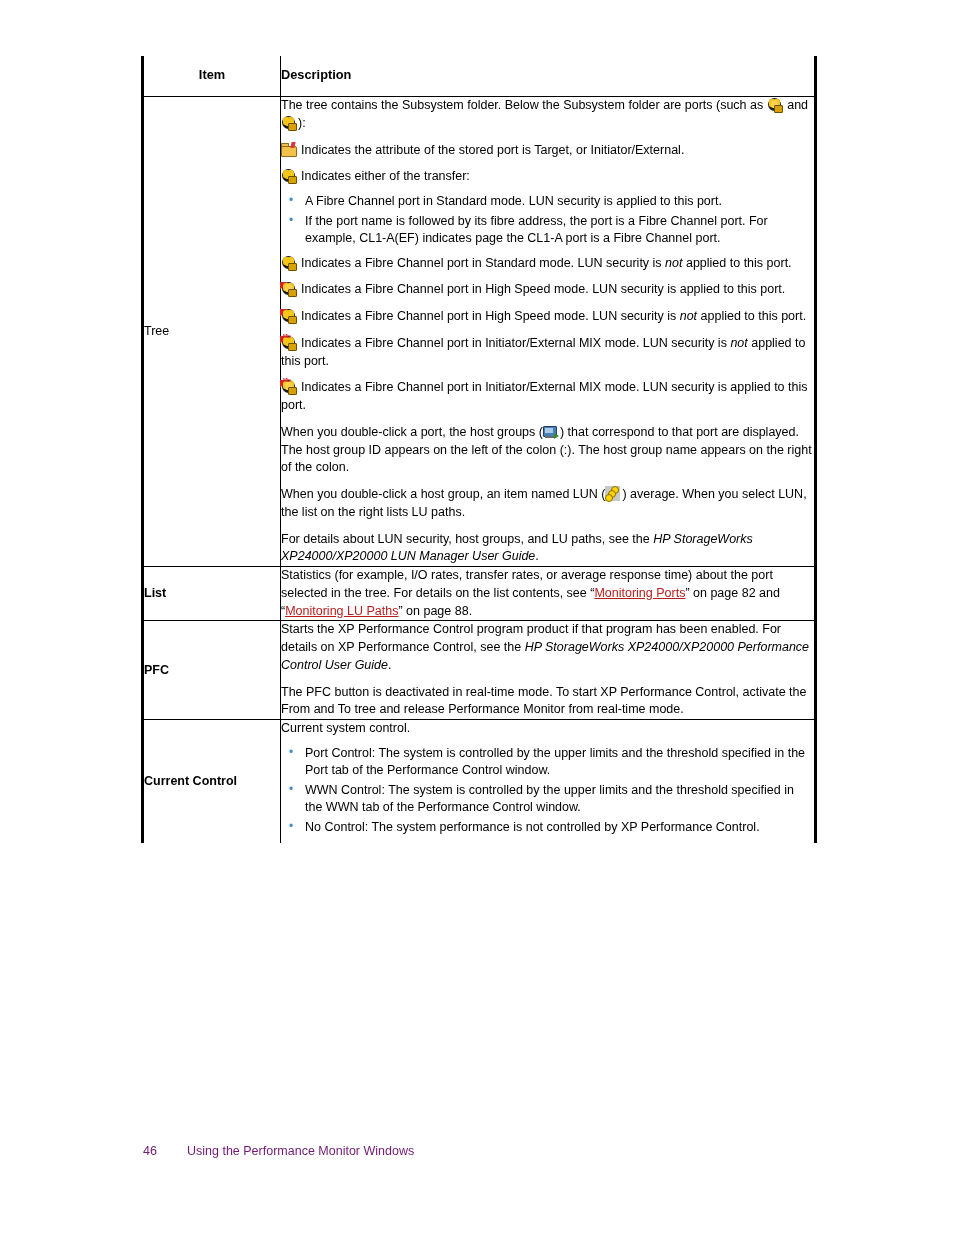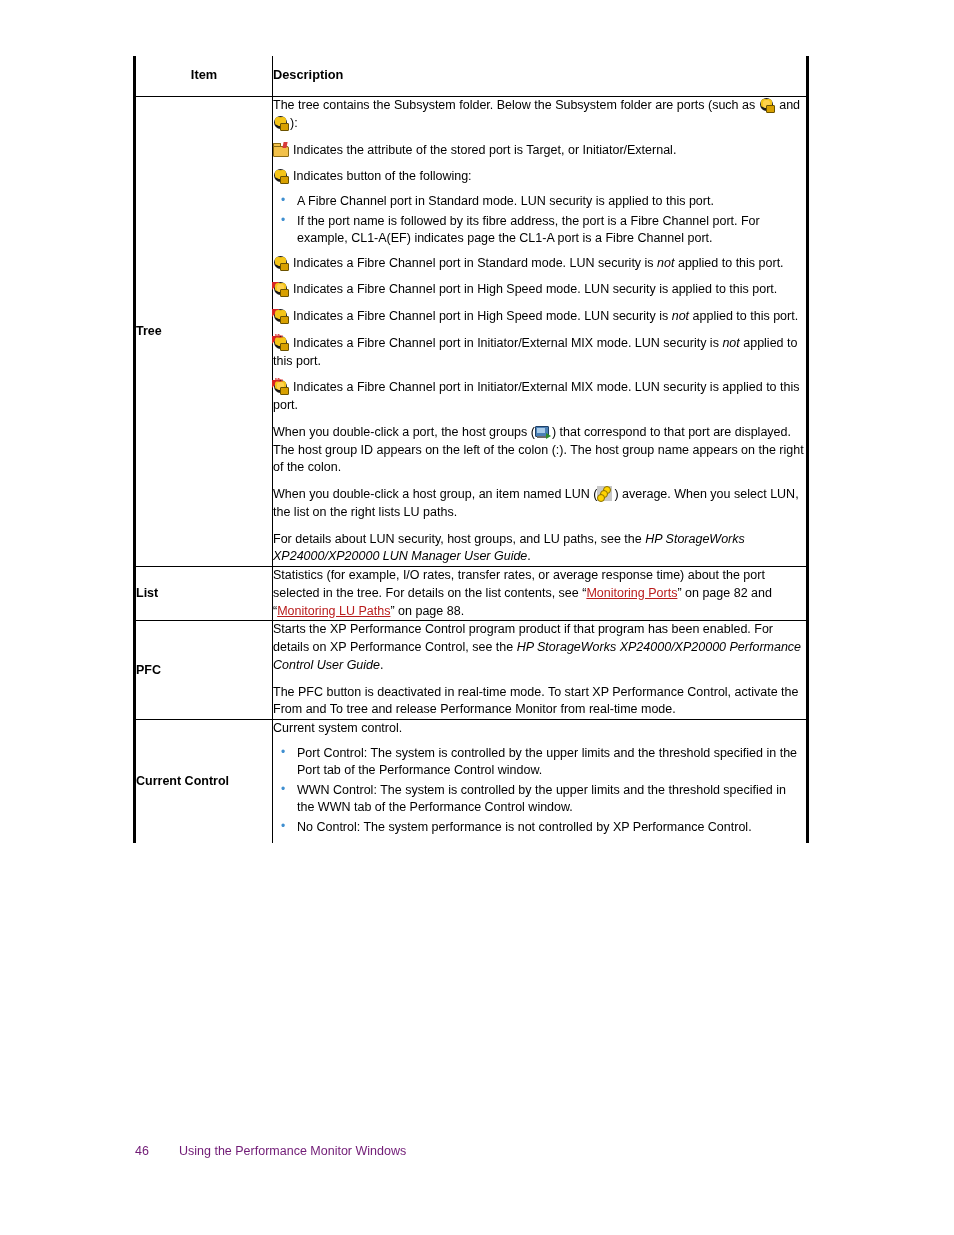--- a/index.html
+++ b/index.html
@@ -11,21 +11,21 @@
     width: 954px;
     height: 1235px;
     font-family: "Liberation Sans", sans-serif;
     color: #000000;
     position: relative;
     overflow: hidden;
   }
 
   .page {
     position: absolute;
-    left: 8px; top: 0;
+    left: 16px; top: 0;
     width: 849px;
     height: 1235px;
   }
 
   
   .spec-table {
     position: absolute;
     left: 125px;
     top: 56px;
     width: 676px;
@@ -66,21 +66,21 @@
   .row-sep .col-desc {
     border-top: 1px solid #000;
   }
 
   .tbl-bottom .col-item,
   .tbl-bottom .col-desc {
     border-bottom: 3px solid #000;
   }
 
   .item-label { font-weight: bold; }
-  .item-label.plain { font-weight: bold; margin-top: 8px; }
+  .item-label.plain { font-weight: normal; margin-top: 8px; }
 
   
   p.para {
     margin: 0 0 9px 0;
   }
   p.para:last-child { margin-bottom: 0; }
 
   p.tight { margin-bottom: 7px; }
 
   b, strong { font-weight: normal; }
@@ -272,21 +272,21 @@
       <tr>
         <td class="col-item" style="vertical-align:middle">
           <span class="item-label plain">Tree</span>
         </td>
         <td class="col-desc">
 
           <p class="para"><span>The tree contains the </span><b>Subsystem</b><span> folder. Below the </span><b>Subsystem</b><span> folder are ports (such as </span><span class="ic ic-port gold"><span class="disc"></span><span class="paw"></span><span class="badge"></span></span><span> and </span><span class="ic ic-port black"><span class="disc"></span><span class="paw"></span><span class="badge"></span></span><span>):</span></p>
 
           <p class="para"><span class="ic ic-folder lead"><span class="tab"></span><span class="body"></span><span class="slip"></span></span><span>Indicates the attribute of the stored port is </span><b>Target</b><span>, or </span><b>Initiator/External</b><span>.</span></p>
 
-          <p class="para tight"><span class="ic ic-port black lead"><span class="disc"></span><span class="paw"></span><span class="badge"></span></span><span>Indicates button of the following:</span></p>
+          <p class="para tight"><span class="ic ic-port black lead"><span class="disc"></span><span class="paw"></span><span class="badge"></span></span><span>Indicates either of the transfer:</span></p>
 
           <ul class="bul">
             <li><span>A Fibre Channel port in </span><b>Standard</b><span> mode. LUN security is applied to this port.</span></li>
             <li><span>If the port name is followed by its fibre address, the port is a Fibre Channel port. For example, CL1-A(EF) indicates page the CL1-A port is a Fibre Channel port.</span></li>
           </ul>
 
           <p class="para"><span class="ic ic-port black lead"><span class="disc"></span><span class="paw"></span><span class="badge"></span></span><span>Indicates a Fibre Channel port in </span><b>Standard</b><span> mode. LUN security is </span><i>not</i><span> applied to this port.</span></p>
 
           <p class="para"><span class="ic ic-port gold lead"><span class="disc"></span><span class="redwedge"></span><span class="paw"></span><span class="badge"></span></span><span>Indicates a Fibre Channel port in </span><b>High Speed</b><span> mode. LUN security is applied to this port.</span></p>
 

